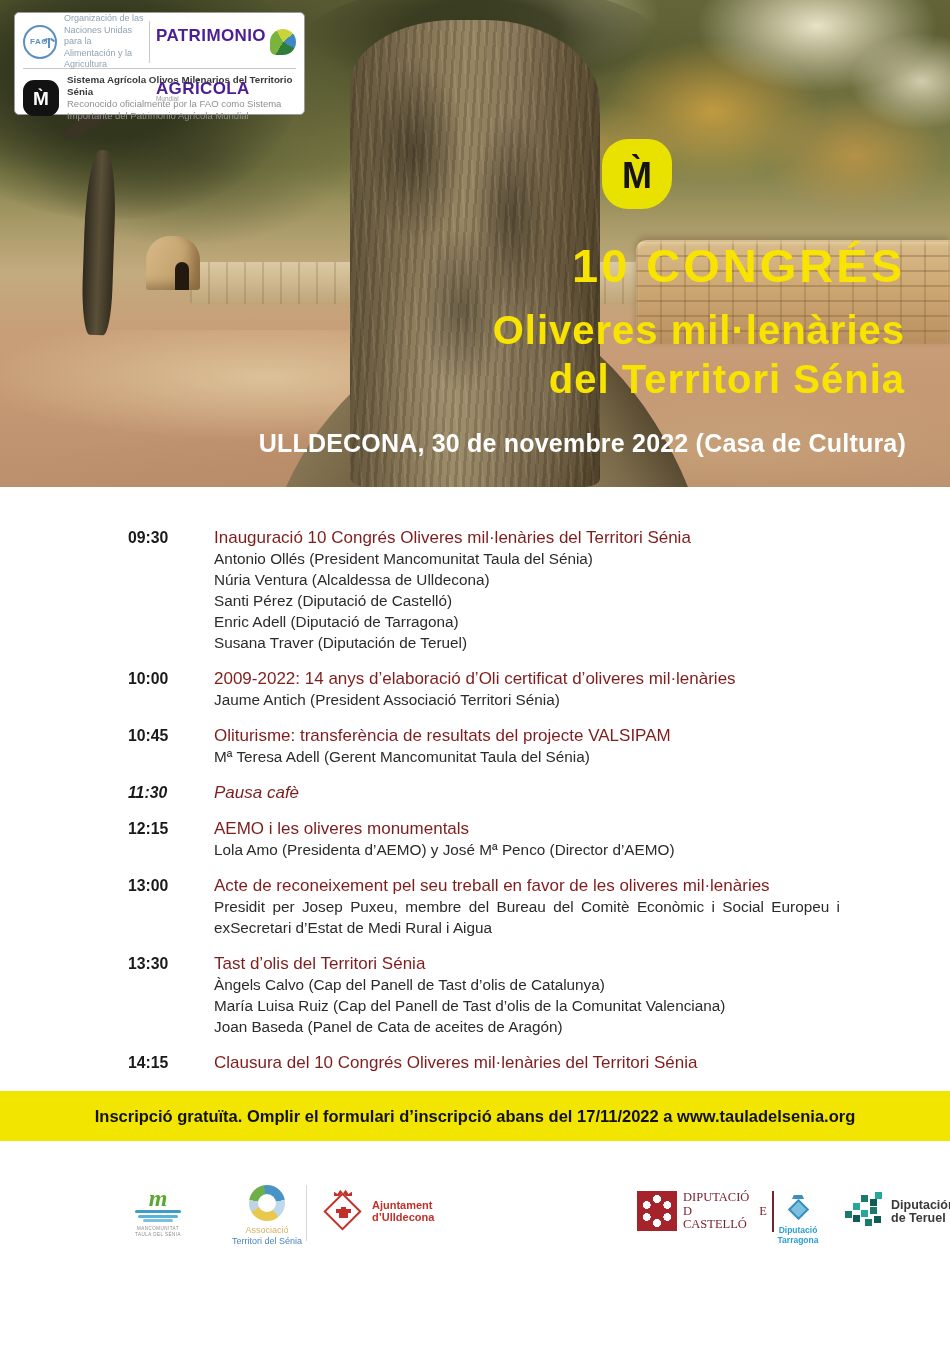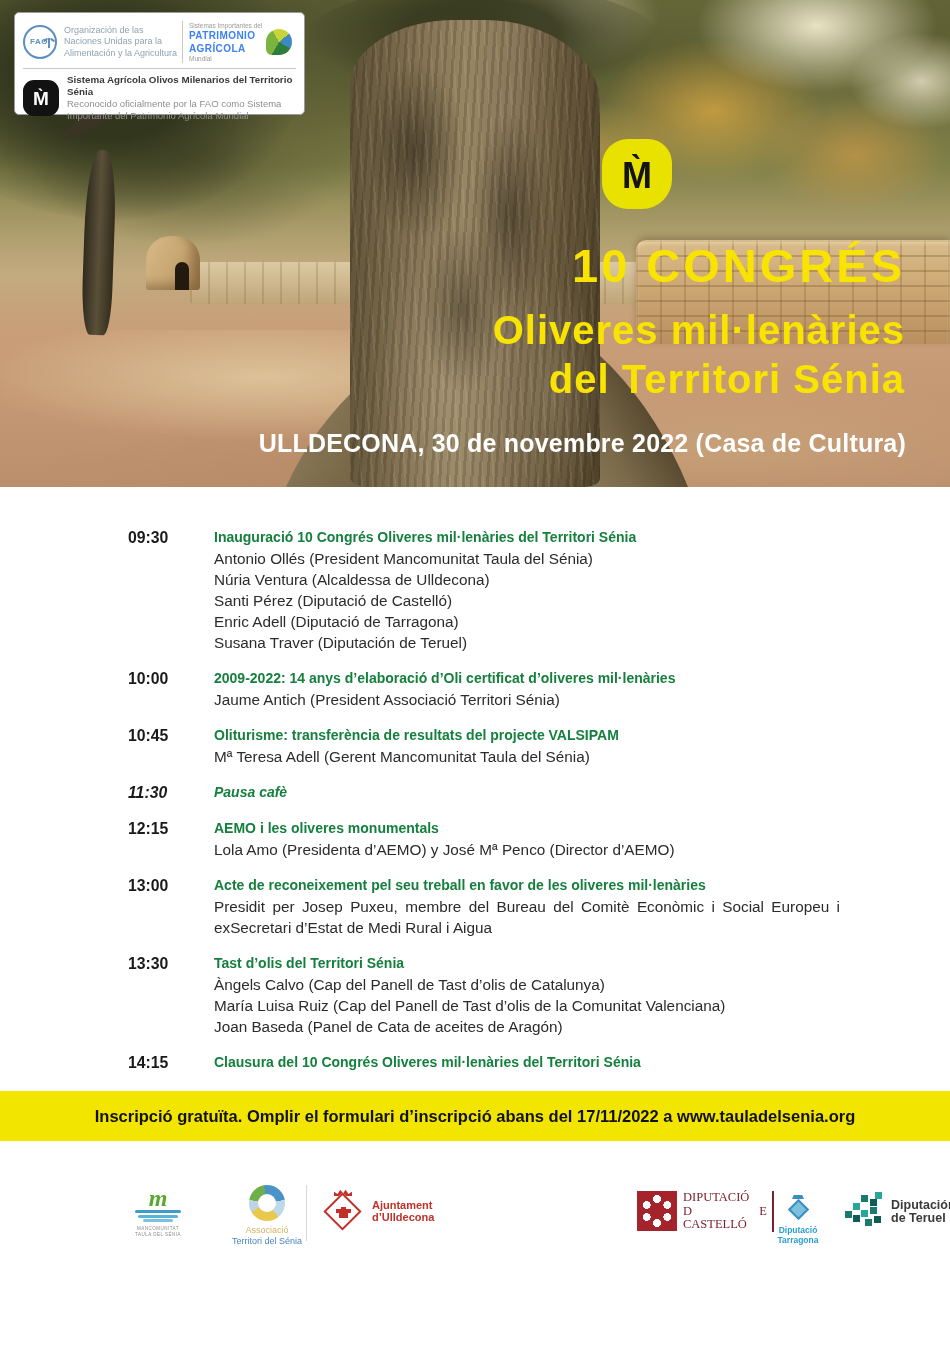--- a/index.html
+++ b/index.html
@@ -97,21 +97,21 @@
   .fao-logo .fao-word { font-size:8px; font-weight:bold; letter-spacing:.5px; line-height:8px; }
   .fao-logo .fao-wheat { width:2px; height:10px; background:#5b8fc0; margin-top:1px; position:relative; }
   .fao-logo .fao-wheat::before, .fao-logo .fao-wheat::after { content:''; position:absolute; top:1px; width:5px; height:2px; background:#5b8fc0; border-radius:2px; }
   .fao-logo .fao-wheat::before { left:-5px; transform:rotate(-35deg); }
   .fao-logo .fao-wheat::after { right:-5px; transform:rotate(35deg); }
   .fao-text { font-size:9px; line-height:11.5px; color:#8fa3b3; padding-left:7px; width:114px; }
   .cert-vr { width:1px; height:42px; background:#c9c9c9; margin:0 6px 0 4px; flex:none; }
   .sipam { display:flex; align-items:center; }
   .sipam-text { line-height:7px; }
   .sipam-small { font-size:6.5px; color:#9a9a9a; line-height:7px; }
-  .sipam-big { font-size:10px; font-weight:bold; color:#3b82f6; letter-spacing:.4px; line-height:13px; }
+  .sipam-big { font-size:17px; font-weight:bold; color:#4c1d95; letter-spacing:.4px; line-height:13px;margin-top:40px; }
   .sipam-hand { flex:none; width:26px; height:26px; margin-left:4px; border-radius:50% 50% 50% 22%;
     background:conic-gradient(from 210deg,#7ab33e 0 120deg,#c9d43a 120deg 200deg,#3f89c2 200deg 270deg,#2f7d3a 270deg 360deg); }
   .cert-hr { height:1px; background:#c9c9c9; margin:2px 0 5px; }
   .cert-bottom { display:flex; align-items:center; }
   .m-black { flex:none; width:36px; height:36px; background:#121212; border-radius:11px; color:#fff;
     font-weight:bold; font-size:19px; display:flex; align-items:center; justify-content:center; padding-top:2px; box-sizing:border-box; }
   .cert-bottom-text { padding-left:8px; }
   .cbt-bold { font-size:9.8px; font-weight:bold; color:#3a3a3a; line-height:12px; }
   .cbt-gray { font-size:9.5px; color:#8f8f8f; line-height:11.5px; }
 
@@ -125,21 +125,21 @@
   .hero-title .t2 { font-size:40px; line-height:49px; letter-spacing:1px; margin-top:15px; }
   .hero-title .t3 { font-size:40px; line-height:49px; letter-spacing:1px; }
   .hero-date { position:absolute; right:44px; top:429px; z-index:9; color:#ffffff; font-weight:bold; font-size:25px; letter-spacing:.2px; }
 
   
   .schedule { padding:40px 110px 0 128px; }
   .sched-item { display:flex; margin-bottom:15px; line-height:21px;gap:40px; }
   .sched-item.italic { font-style:italic; }
   .sched-time { flex:none; width:46px; font-weight:bold; font-size:15.8px; color:#1a1a1a; }
   .sched-body { flex:1; max-width:662px; }
-  .sched-title { font-weight:bold; font-size:14px; color:#15803d; }
+  .sched-title { font-weight:normal; font-size:17px; color:#7f1d1d; }
   .sched-speaker { font-size:15.3px; color:#2b2b2b; }
   .sched-speaker.justify { text-align:justify; }
 
   
   .banner { margin-top:18px; height:50px; background:#f2e600;
     display:flex; align-items:center; justify-content:center;
     font-weight:bold; font-size:16.5px; color:#111; }
 
   
   .footerlogos { position:relative; height:189px; background:#fff; }

